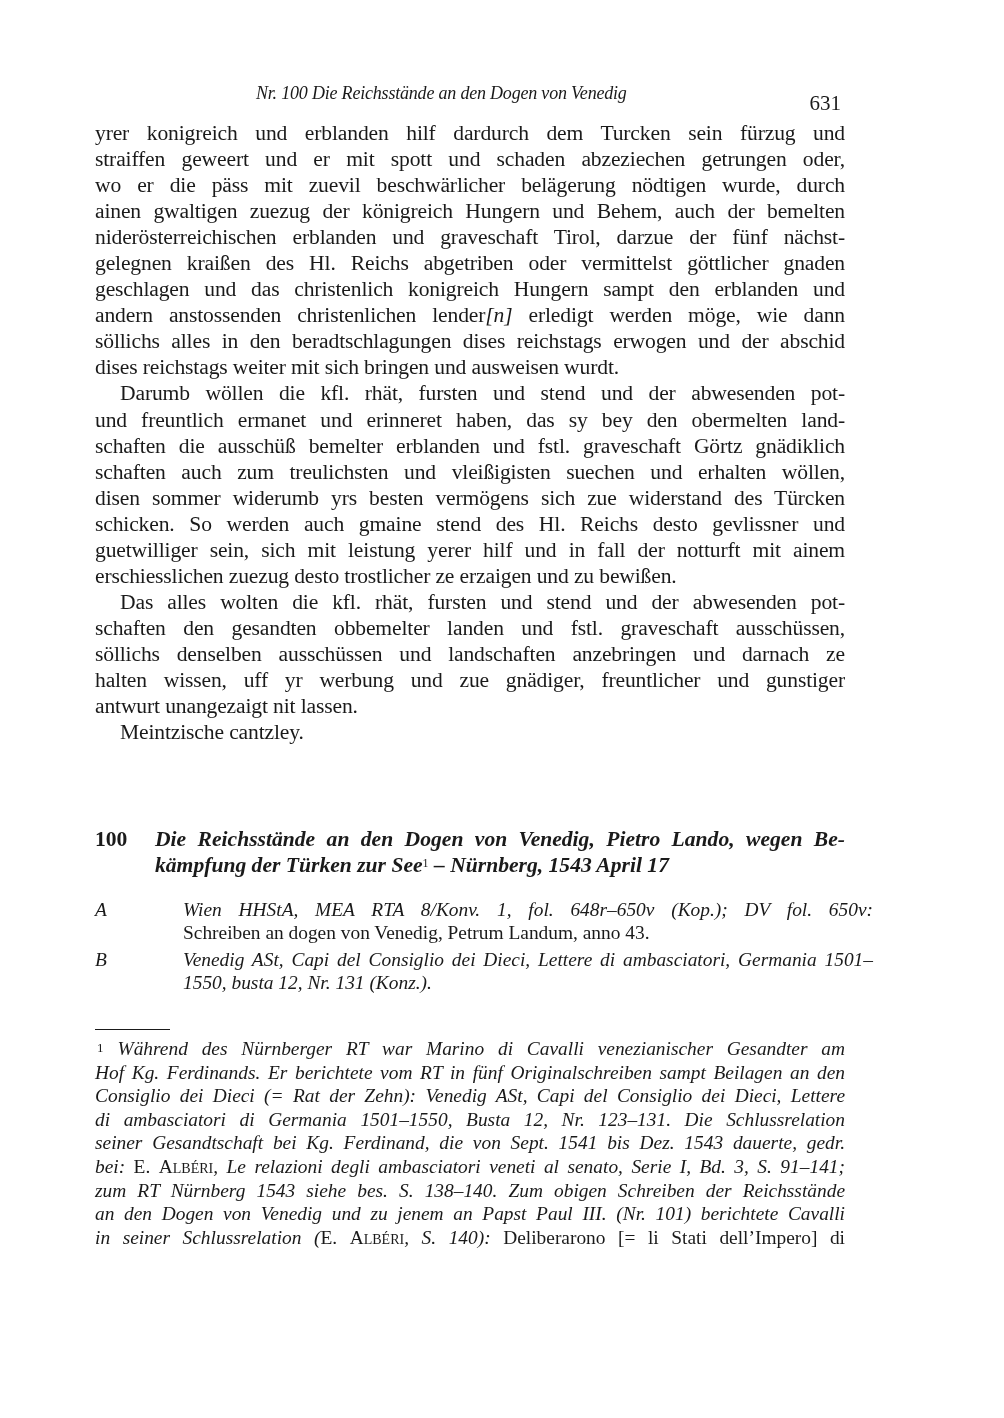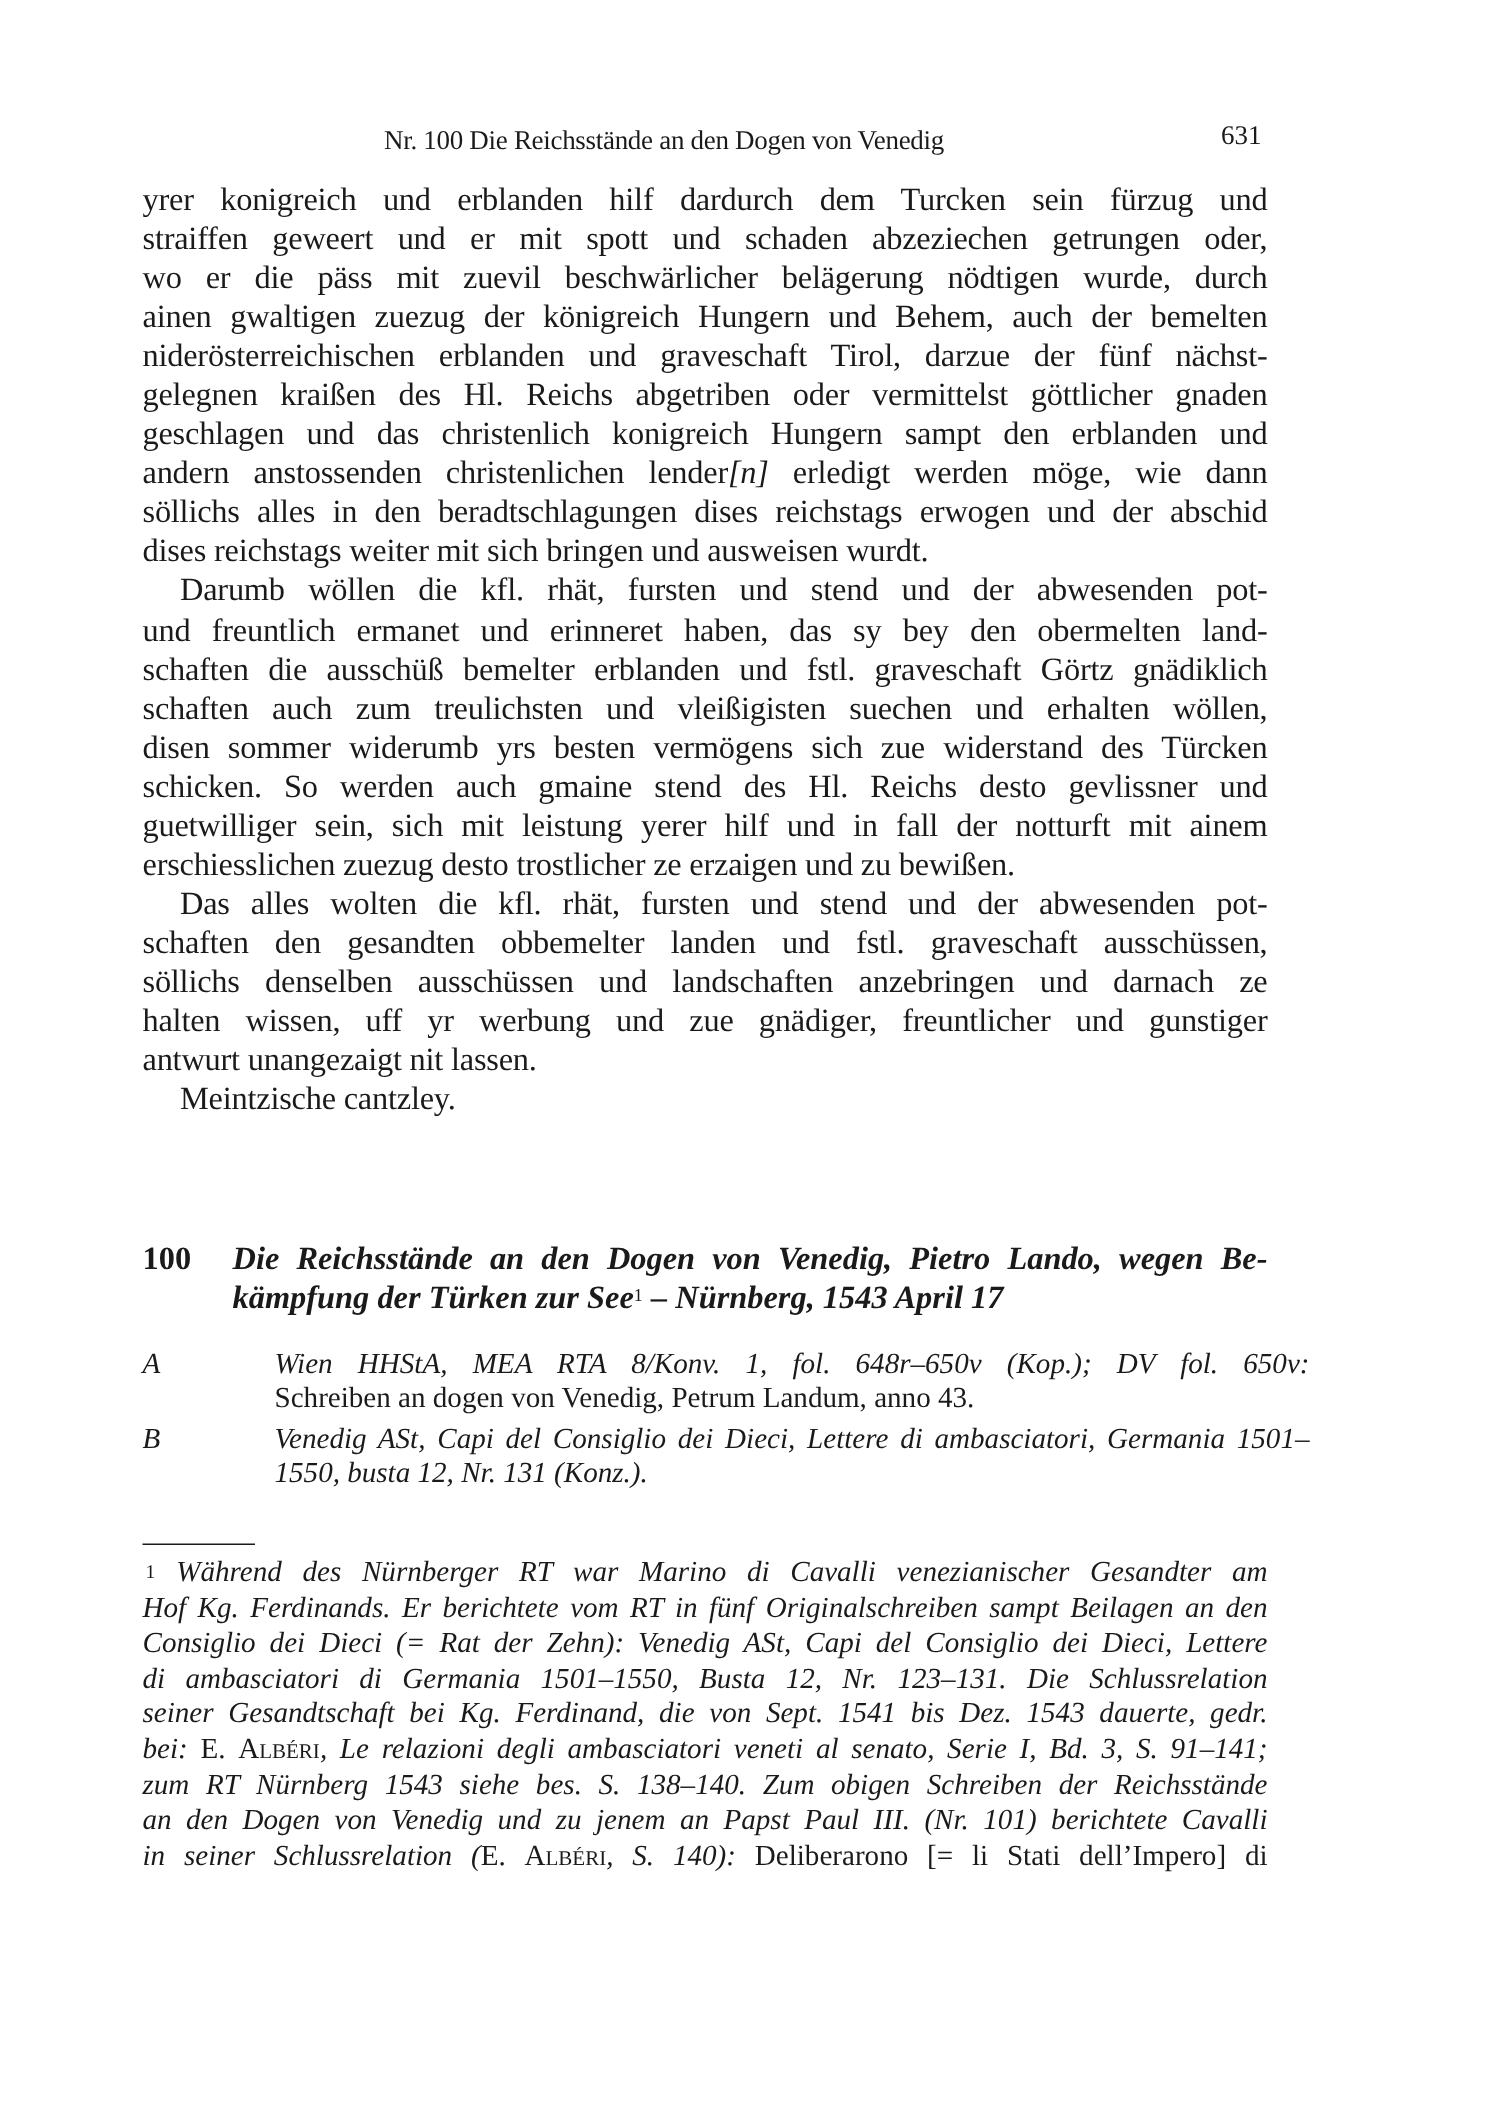--- a/index.html
+++ b/index.html
@@ -1,21 +1,21 @@
 <!DOCTYPE html>
 <html><head>
 <meta charset="utf-8">
 <style>
   html, body { margin: 0; padding: 0; background: #ffffff; }
   body { width: 1004px; height: 1418px; position: relative; overflow: hidden;
          font-family: "Liberation Serif", "DejaVu Serif", serif; color: #1a1a1a; }
   .page { position: absolute; left: 95px; top: 0; width: 750px; }
   .running-head { position: absolute; top: 80px; left: 0; width: 750px; height: 26px; }
-  .running-title { position: absolute; left: 161px; top: 3px; font-size: 18px; letter-spacing: -0.2px; }
-  .page-number { position: absolute; right: 4px; top: 0; font-size: 18px; }
+  .running-title { position: absolute; left: 161px; top: 3px; font-size: 18px; letter-spacing: -0.2px; font-style: italic; }
+  .page-number { position: absolute; right: 4px; top: 11px; font-size: 21px; }
   .body-text { position: absolute; top: 120px; left: 0; width: 750px; font-size: 21.6px; line-height: 26.05px; letter-spacing: -0.15px; }
   .line { display: block; white-space: nowrap; text-align: justify; text-align-last: justify; height: 26.05px; }
   .line.last { text-align-last: left; }
   .line.indent { padding-left: 25px; }
   .doc-heading { position: absolute; top: 826px; left: 0; width: 750px; font-size: 21.6px; line-height: 26px; }
   .doc-number { position: absolute; left: 0; top: 0; font-weight: bold; }
   .doc-title { position: absolute; left: 60px; top: 0; width: 690px; font-style: italic; font-weight: bold; }
   .doc-title .line { height: 26px; }
   sup.fnref { font-size: 12px; vertical-align: top; position: relative; top: -2px; font-style: normal; font-weight: normal; }
   .sources { position: absolute; top: 898px; left: 0; width: 750px; font-size: 19.4px; line-height: 23px; }

